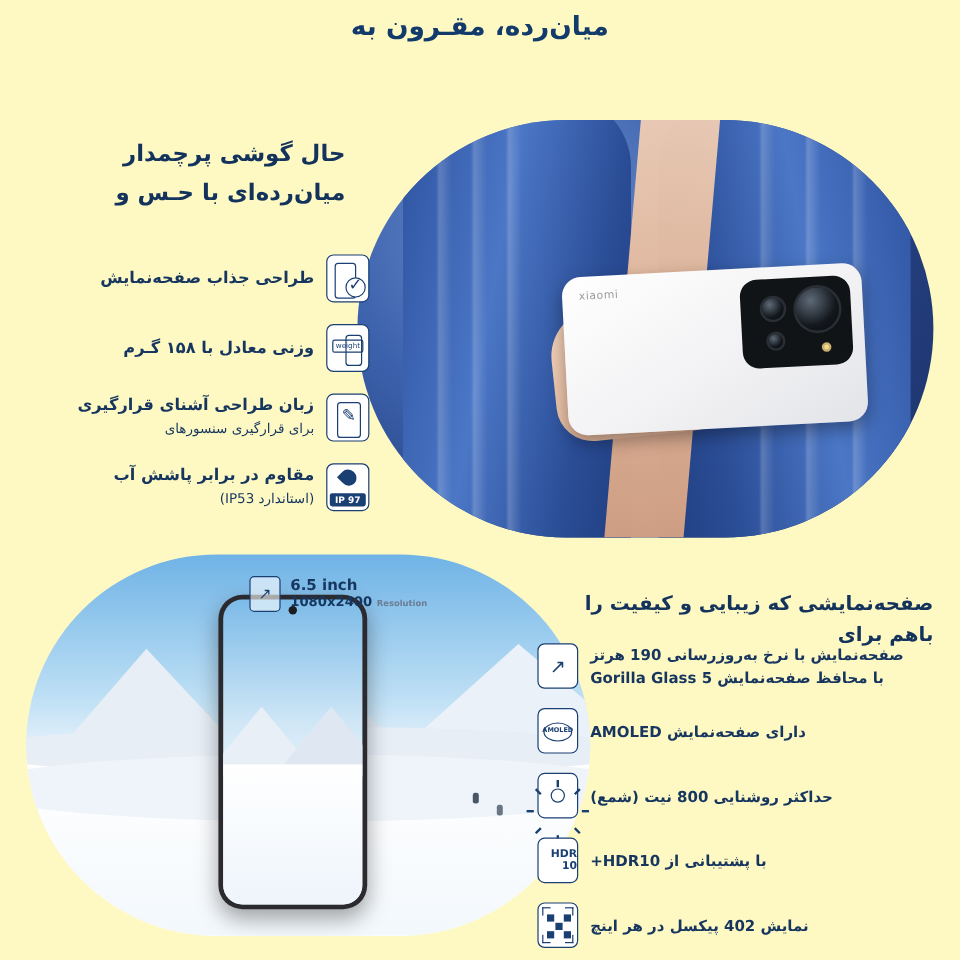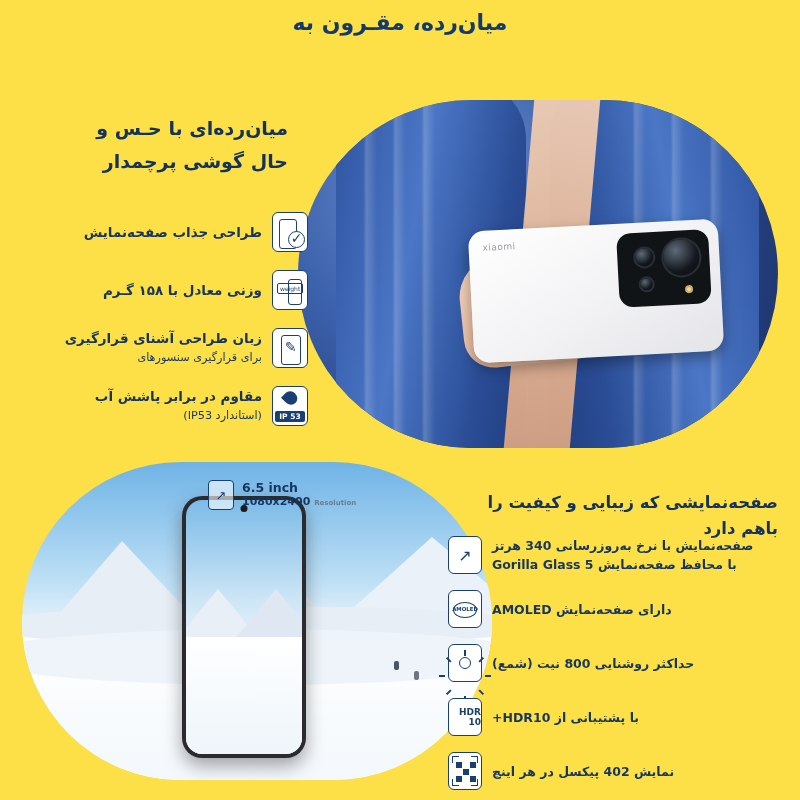--- a/index.html
+++ b/index.html
@@ -5,21 +5,21 @@
   * { box-sizing: border-box; margin: 0; padding: 0; }
   html, body {
     width: 800px; height: 800px;
     background: #ffffff;
     font-family: "DejaVu Sans", "Liberation Sans", sans-serif;
     overflow: hidden;
   }
   .page {
     position: relative;
     width: 800px; height: 800px;
-    background: #fde047;
+    background: #fef9c3;
     overflow: hidden;
   }
 
   
   .swoosh-top {
     position: absolute;
     left: -40px; top: -120px;
     width: 460px; height: 300px;
     border-radius: 50%;
     border: 3px solid #1f6fc4;
@@ -489,22 +489,22 @@
         <div class="cam-module">
           <div class="lens l1"></div>
           <div class="lens l2"></div>
           <div class="lens l3"></div>
           <div class="lens flash"></div>
         </div>
       </div>
     </div>
 
     <div class="hero-text">
+      <div>حال گوشی پرچمدار</div>
       <div>میان‌رده‌ای با حـس و</div>
-      <div>حال گوشی پرچمدار</div>
     </div>
 
     <div class="feat-list">
 
       <div class="feat">
         <div class="icon ic-phone-check"></div>
         <div class="txt">طراحی جذاب صفحه‌نمایش</div>
       </div>
 
       <div class="feat">
@@ -518,21 +518,21 @@
         <div class="icon ic-pen"></div>
         <div class="txt">
           <span>زبان طراحی آشنای قرارگیری</span>
           <small>برای قرارگیری سنسورهای</small>
         </div>
       </div>
 
       <div class="feat">
         <div class="icon ic-ip53">
           <span class="drop"></span>
-          <span class="lbl">IP 53</span>
+          <span class="lbl">IP 97</span>
         </div>
         <div class="txt">
           <span>مقاوم در برابر پاشش آب</span>
           <small>(استاندارد IP53)</small>
         </div>
       </div>
 
     </div>
   </div>
 
@@ -566,27 +566,27 @@
       <div class="sq"></div>
       <div class="lines">
         <div class="l1">6.5 inch</div>
         <div class="l2">
           <span>1080x2400</span>
           <em>Resolution</em>
         </div>
       </div>
     </div>
 
-    <div class="bottom-title">صفحه‌نمایشی که زیبایی و کیفیت را باهم دارد</div>
+    <div class="bottom-title">صفحه‌نمایشی که زیبایی و کیفیت را باهم برای</div>
 
     <div class="spec-list">
 
       <div class="spec">
         <div class="txt">
-          <div>صفحه‌نمایش با نرخ به‌روزرسانی 340 هرتز</div>
+          <div>صفحه‌نمایش با نرخ به‌روزرسانی 190 هرتز</div>
           <div>با محافظ صفحه‌نمایش Gorilla Glass 5</div>
         </div>
         <div class="icon ic-diag"></div>
       </div>
 
       <div class="spec">
         <div class="txt">دارای صفحه‌نمایش AMOLED</div>
         <div class="icon ic-amoled">
           <span class="oval"></span>
           <span class="t">AMOLED</span>

